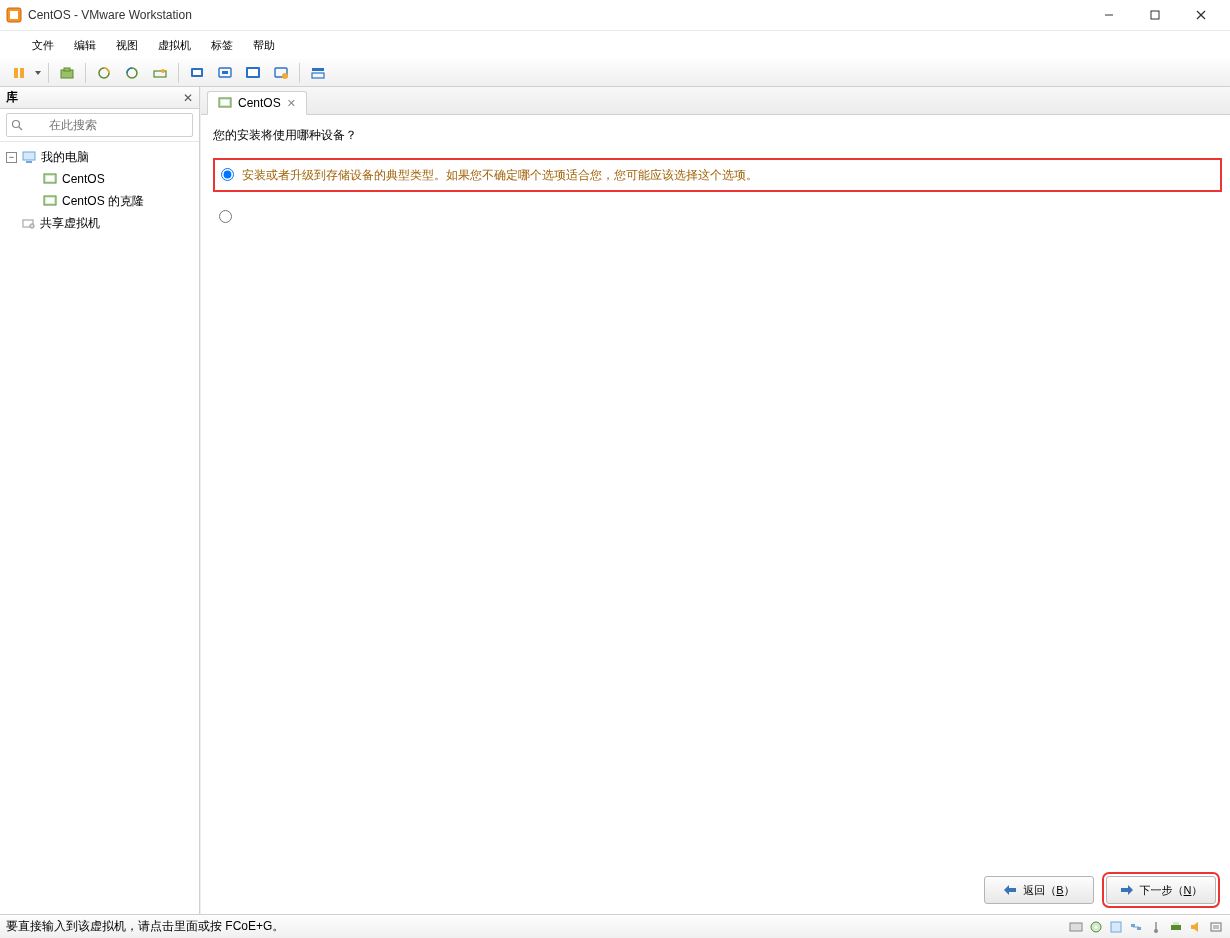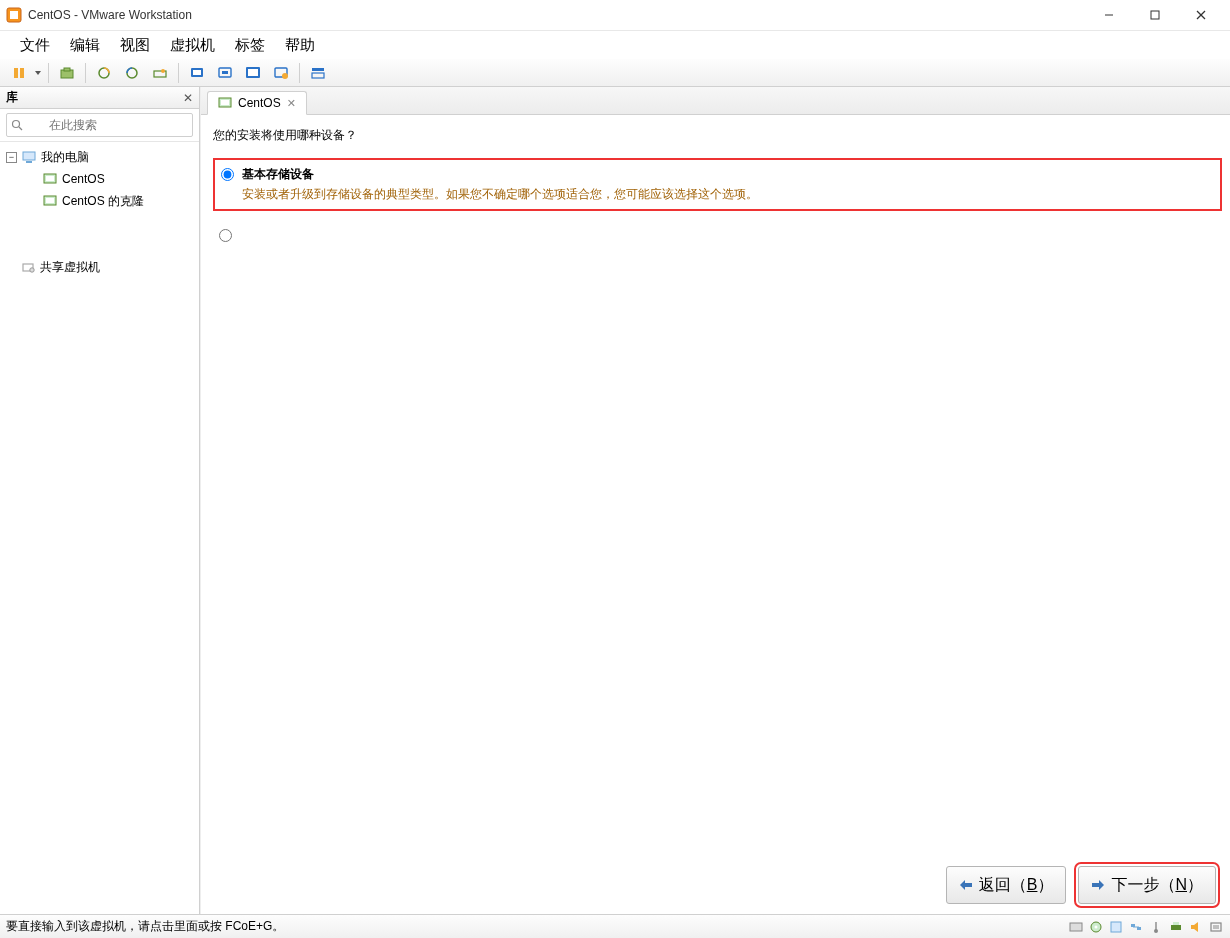--- a/index.html
+++ b/index.html
@@ -7,21 +7,21 @@
 body { background: #fff; font-size: 12px; color: #000; display: flex; flex-direction: column; }
 
 
 .titlebar { height: 31px; background: #fff; border-bottom: 1px solid #e8e8e8; display: flex; align-items: center; padding: 0 6px; }
 .titlebar .app-icon { width: 16px; height: 16px; margin-right: 6px; }
 .titlebar .title { font-size: 12px; color: #333; flex: 1; }
 .titlebar .win-btns { display: flex; gap: 0; }
 .titlebar .win-btn { width: 46px; height: 30px; display: flex; align-items: center; justify-content: center; cursor: pointer; }
 
 
-.menubar { height: 28px; background: #fff; display: flex; align-items: flex-end; padding: 0 10px; font-size: 15px; }
+.menubar { height: 28px; background: #fff; display: flex; align-items: center; padding: 0 22px; font-size: 11px; }
 .menubar .menu-item { padding: 4px 10px; cursor: pointer; }
 
 
 .toolbar { height: 28px; background: linear-gradient(#fdfdfd,#f0f0f0); border-bottom: 1px solid #d0d0d0; display: flex; align-items: center; padding: 0 4px; gap: 0; }
 .toolbar .tb-btn { width: 26px; height: 24px; display: flex; align-items: center; justify-content: center; border: 1px solid transparent; border-radius: 2px; cursor: pointer; margin: 0 1px; }
 .toolbar .tb-sep { width: 1px; height: 20px; background: #d0d0d0; margin: 0 4px; }
 .toolbar .tb-dd { width: 10px; display:flex; align-items:center; justify-content:center; cursor:pointer; height:24px;}
 .toolbar .tb-pair { display:flex; align-items:center; margin:0 1px;}
 
 
@@ -29,42 +29,42 @@
 
 
 .sidebar { width: 200px; background: #fff; border-right: 1px solid #d0d0d0; display: flex; flex-direction: column; }
 .side-header { height: 22px; background: linear-gradient(#fdfdfd,#eeeeee); border-bottom: 1px solid #d0d0d0; display: flex; align-items: center; padding: 0 6px; font-weight: bold; font-size: 12px; justify-content: space-between;}
 .side-header .x { cursor:pointer; color:#555; font-weight:normal;}
 .search-wrap { padding: 4px 6px; border-bottom: 1px solid #e6e6e6; }
 .search-box { display: flex; align-items: center; border: 1px solid #cfcfcf; border-radius: 2px; padding: 2px 4px; background: #fff; }
 .search-box input { border: none; outline: none; flex: 1; font-size: 12px; padding: 2px 2px; background: transparent; margin-left: 24px; }
 .tree { padding: 4px 2px; font-size: 12px; }
 .tree-row { display: flex; align-items: center; height: 22px; padding-left: 4px; cursor: pointer; gap: 4px; }
-.tree-row.l1 { padding-left: 18px; margin-top: 44px; }
+.tree-row.l1 { padding-left: 18px; }
 .tree-row.l2 { padding-left: 40px; }
 .tree .toggle { width: 11px; height: 11px; border: 1px solid #888; display: inline-flex; align-items: center; justify-content: center; font-size: 9px; line-height: 1; color: #333; background:#fff;}
 .tree .icon { width: 16px; height: 16px; display: inline-flex; align-items: center; justify-content: center; }
 .label { white-space: nowrap; }
 
 
 .content { flex: 1; display: flex; flex-direction: column; background: #fff; border-left: 1px solid #eee; }
 .tabs { height: 28px; display: flex; align-items: flex-end; padding: 0 6px; background: linear-gradient(#f7f7f7,#ececec); border-bottom: 1px solid #d0d0d0; }
 .tab { height: 24px; display: flex; align-items: center; gap: 6px; padding: 0 10px; background: #fff; border: 1px solid #d0d0d0; border-bottom: 1px solid #fff; border-radius: 3px 3px 0 0; font-size: 12px; margin-bottom: -1px; cursor: pointer;}
 .tab .close { color: #888; cursor: pointer; font-size: 11px; }
 .vm-pane { flex: 1; background: #fff; position: relative; display:flex; flex-direction:column; padding: 8px 8px 8px 8px; gap: 8px; }
 .install-q { font-size: 12px; margin: 4px 0 6px 4px; }
 .options { display:flex; flex-direction:column; gap:10px; margin-left:4px;}
 .opt { display: flex; align-items: flex-start; gap: 8px; padding: 6px; }
 .opt.highlight { border: 2px solid #e33; }
 .opt input[type=radio] { margin-top: 2px; }
 .opt .opt-body { display:flex; flex-direction:column; gap:2px; max-width: 620px;}
 .opt .opt-title { font-weight: bold; font-size: 12px; }
 .opt .opt-desc { font-size: 12px; color: #a16207; line-height: 1.5;}
 .nav-btns { position: absolute; right: 14px; bottom: 10px; display:flex; gap:12px; }
-.btn { height: 38px; min-width: 110px; display:flex; align-items:center; justify-content:center; gap:6px; background: linear-gradient(#fdfdfd,#e8e8e8); border:1px solid #b5b5b5; border-radius:3px; font-size:16px; cursor:pointer; padding:0 12px;}
+.btn { height: 28px; min-width: 110px; display:flex; align-items:center; justify-content:center; gap:6px; background: linear-gradient(#fdfdfd,#e8e8e8); border:1px solid #b5b5b5; border-radius:3px; font-size:11px; cursor:pointer; padding:0 12px;}
 .btn.highlight-border { outline: 2px solid #e33; outline-offset: 2px; }
 .u { text-decoration: underline; }
 
 
 .statusbar { height: 24px; border-top: 1px solid #d0d0d0; background: linear-gradient(#fdfdfd,#f0f0f0); display:flex; align-items:center; padding:0 6px; font-size:12px; justify-content:space-between;}
 .statusbar .sb-icons { display:flex; gap:4px; align-items:center;}
 .statusbar .sb-icon { width:16px; height:16px; display:inline-flex; align-items:center; justify-content:center; cursor:pointer;}
 
 svg { display:block; }
 </style>
@@ -253,21 +253,20 @@
         <span>CentOS</span>
         <span class="close">✕</span>
       </div>
     </div>
     <div class="vm-pane">
       <div class="install-q">您的安装将使用哪种设备？</div>
       <div class="options">
         <label class="opt highlight">
           <input type="radio" name="storage" checked="" style="">
           <div class="opt-body">
-            <div class="opt-title">基本存储设备</div>
             <div class="opt-desc">安装或者升级到存储设备的典型类型。如果您不确定哪个选项适合您，您可能应该选择这个选项。</div>
           </div>
         </label>
         <label class="opt">
           <input type="radio" name="storage" style="">
           <div class="opt-body">
           </div>
         </label>
       </div>
       <div class="nav-btns">

